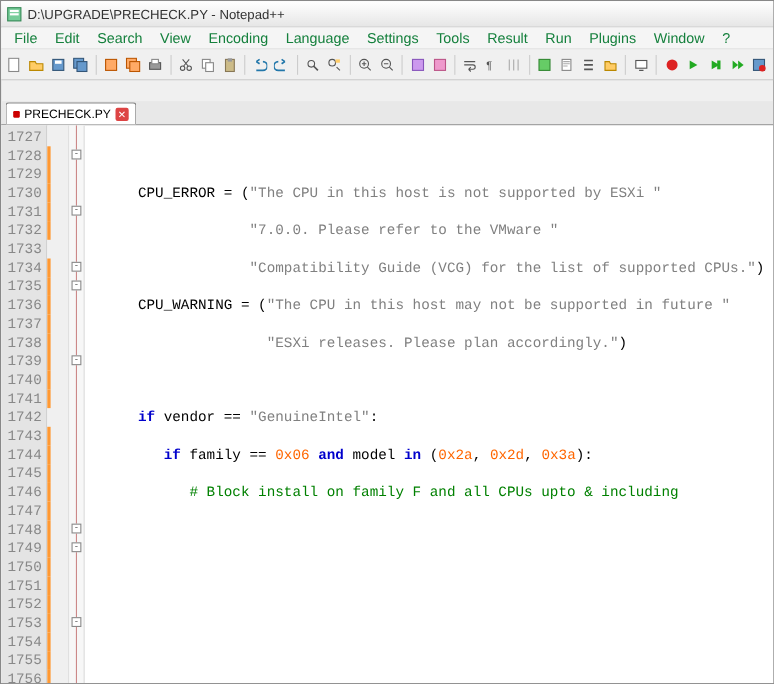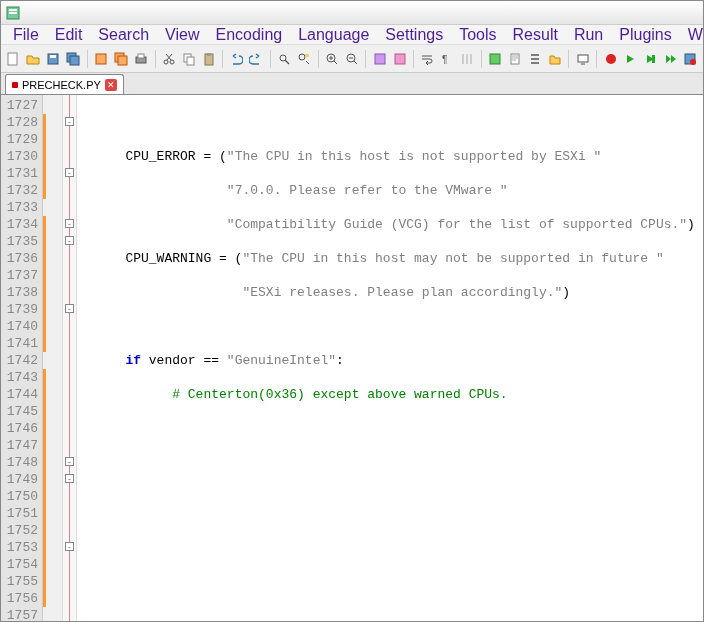--- a/index.html
+++ b/index.html
@@ -1,25 +1,25 @@
 <!DOCTYPE html>
 <html><head>
 <meta charset="utf-8">
 <style>
 * { margin: 0; padding: 0; box-sizing: border-box; }
 body { font-family: "Segoe UI", Tahoma, sans-serif; font-size: 11px; background: #f0f0f0; width: 704px; height: 622px; overflow: hidden; border: 1px solid #888; }
 .titlebar { height: 24px; background: linear-gradient(#fff,#e6e6e6); display: flex; align-items: center; padding: 0 4px; border-bottom: 1px solid #ccc; }
 .titlebar .icon { width: 16px; height: 16px; margin-right: 4px; display: inline-flex; align-items: center; justify-content: center; }
 .titlebar .title { font-size: 12px; color: #333; }
 .menubar { height: 20px; background: #f5f5f5; display: flex; align-items: center; padding: 0 4px; gap: 0; border-bottom: 1px solid #ddd; }
-.menubar .menu { padding: 2px 8px; font-size: 16px; color: #4c1d95; cursor: default; }
+.menubar .menu { padding: 2px 8px; font-size: 13px; color: #15803d; cursor: default; }
 .toolbar { height: 28px; background: #f0f0f0; display: flex; align-items: center; padding: 2px 4px; gap: 3px; border-bottom: 1px solid #ccc; }
 .tb-btn { width: 20px; height: 20px; display: inline-flex; align-items: center; justify-content: center; border: 1px solid transparent; border-radius: 2px; }
 .tb-sep { width: 1px; height: 18px; background: #ccc; margin: 0 2px; }
-.tabbar { height: 22px; background: #e8e8e8; display: flex; align-items: flex-end; padding: 0 4px; border-bottom: 1px solid #888; }
+.tabbar { height: 22px; background: #e8e8e8; display: flex; align-items: flex-end; padding: 0 4px; border-bottom: 1px solid #888; margin-top: 19px; }
 .tab { height: 20px; background: #fff; border: 1px solid #888; border-bottom: none; padding: 2px 6px; display: flex; align-items: center; gap: 4px; font-size: 11px; border-radius: 3px 3px 0 0; }
 .tab .dot { width: 6px; height: 6px; background: #c00; border-radius: 1px; }
 .tab .close { width: 12px; height: 12px; display: inline-flex; align-items: center; justify-content: center; background: #d44; color: #fff; font-size: 9px; border-radius: 2px; }
 .editor { display: flex; height: calc(100% - 94px); font-family: Consolas, "Courier New", monospace; font-size: 13px; background: #fff; }
 .gutter { width: 42px; background: #e4e4e4; color: #888; text-align: right; padding: 2px 4px 2px 0; line-height: 17px; border-right: 1px solid #ccc; }
 .gutter div { height: 17px; }
 .foldcol { width: 14px; background: #f7f7f7; border-right: 1px solid #ddd; position: relative; }
 .fold-line { position: absolute; left: 6px; top: 0; bottom: 0; width: 1px; background: #c88; }
 .fold-box { position: absolute; left: 2px; width: 9px; height: 9px; border: 1px solid #888; background: #fff; font-size: 8px; line-height: 7px; text-align: center; color: #555; }
 .code { flex: 1; padding: 2px 0 2px 25px; line-height: 17px; white-space: pre; overflow: hidden; position: relative; }
@@ -36,20 +36,21 @@
 <body>
 
 <div class="titlebar">
   <span class="icon">
     <svg width="16" height="16">
         <rect x="2" y="2" width="12" height="12" fill="#7c9" stroke="#385" stroke-width="1"></rect>
         <rect x="4" y="4" width="8" height="2" fill="#fff"></rect>
         <rect x="4" y="7" width="8" height="2" fill="#fff"></rect>
       </svg>
   </span>
+  <span class="title">D:\UPGRADE\PRECHECK.PY - Notepad++</span>
 </div>
 
 <div class="menubar">
   <span class="menu">File</span>
   <span class="menu">Edit</span>
   <span class="menu">Search</span>
   <span class="menu">View</span>
   <span class="menu">Encoding</span>
   <span class="menu">Language</span>
   <span class="menu">Settings</span>
@@ -331,21 +332,22 @@
     </div>
   <div class="code">
 <div class="line"> </div>
 <div class="line"><span>   CPU_ERROR = (</span><span class="str">"The CPU in this host is not supported by ESXi "</span></div>
 <div class="line">                <span class="str">"7.0.0. Please refer to the VMware "</span></div>
 <div class="line">                <span class="str">"Compatibility Guide (VCG) for the list of supported CPUs."</span><span>)</span></div>
 <div class="line"><span>   CPU_WARNING = (</span><span class="str">"The CPU in this host may not be supported in future "</span></div>
 <div class="line">                  <span class="str">"ESXi releases. Please plan accordingly."</span><span>)</span></div>
 <div class="line"> </div>
 <div class="line">   <span class="kw">if</span><span> vendor == </span><span class="str">"GenuineIntel"</span><span>:</span></div>
-<div class="line">         <span class="com"># Centerton(0x36) except above warned CPUs.</span></div>
+<div class="line">      <span class="kw">if</span><span> family == </span><span class="num">0x06</span><span class="kw"> and </span><span>model </span><span class="kw">in</span><span> (</span><span class="num">0x2a</span><span>, </span><span class="num">0x2d</span><span>, </span><span class="num">0x3a</span><span>):</span></div>
+<div class="line">         <span class="com"># Block install on family F and all CPUs upto &amp; including</span></div>
 
 
 
 
 
 
 
 
 
 

